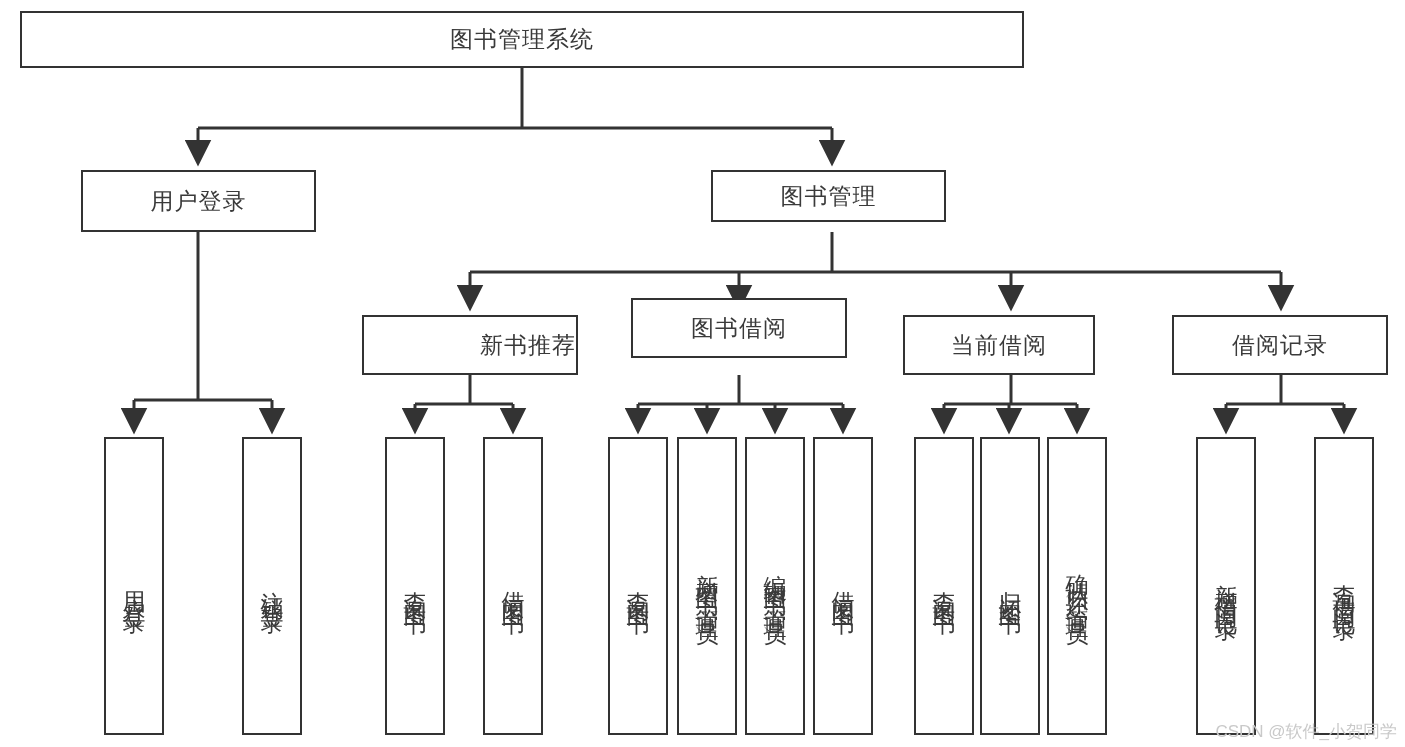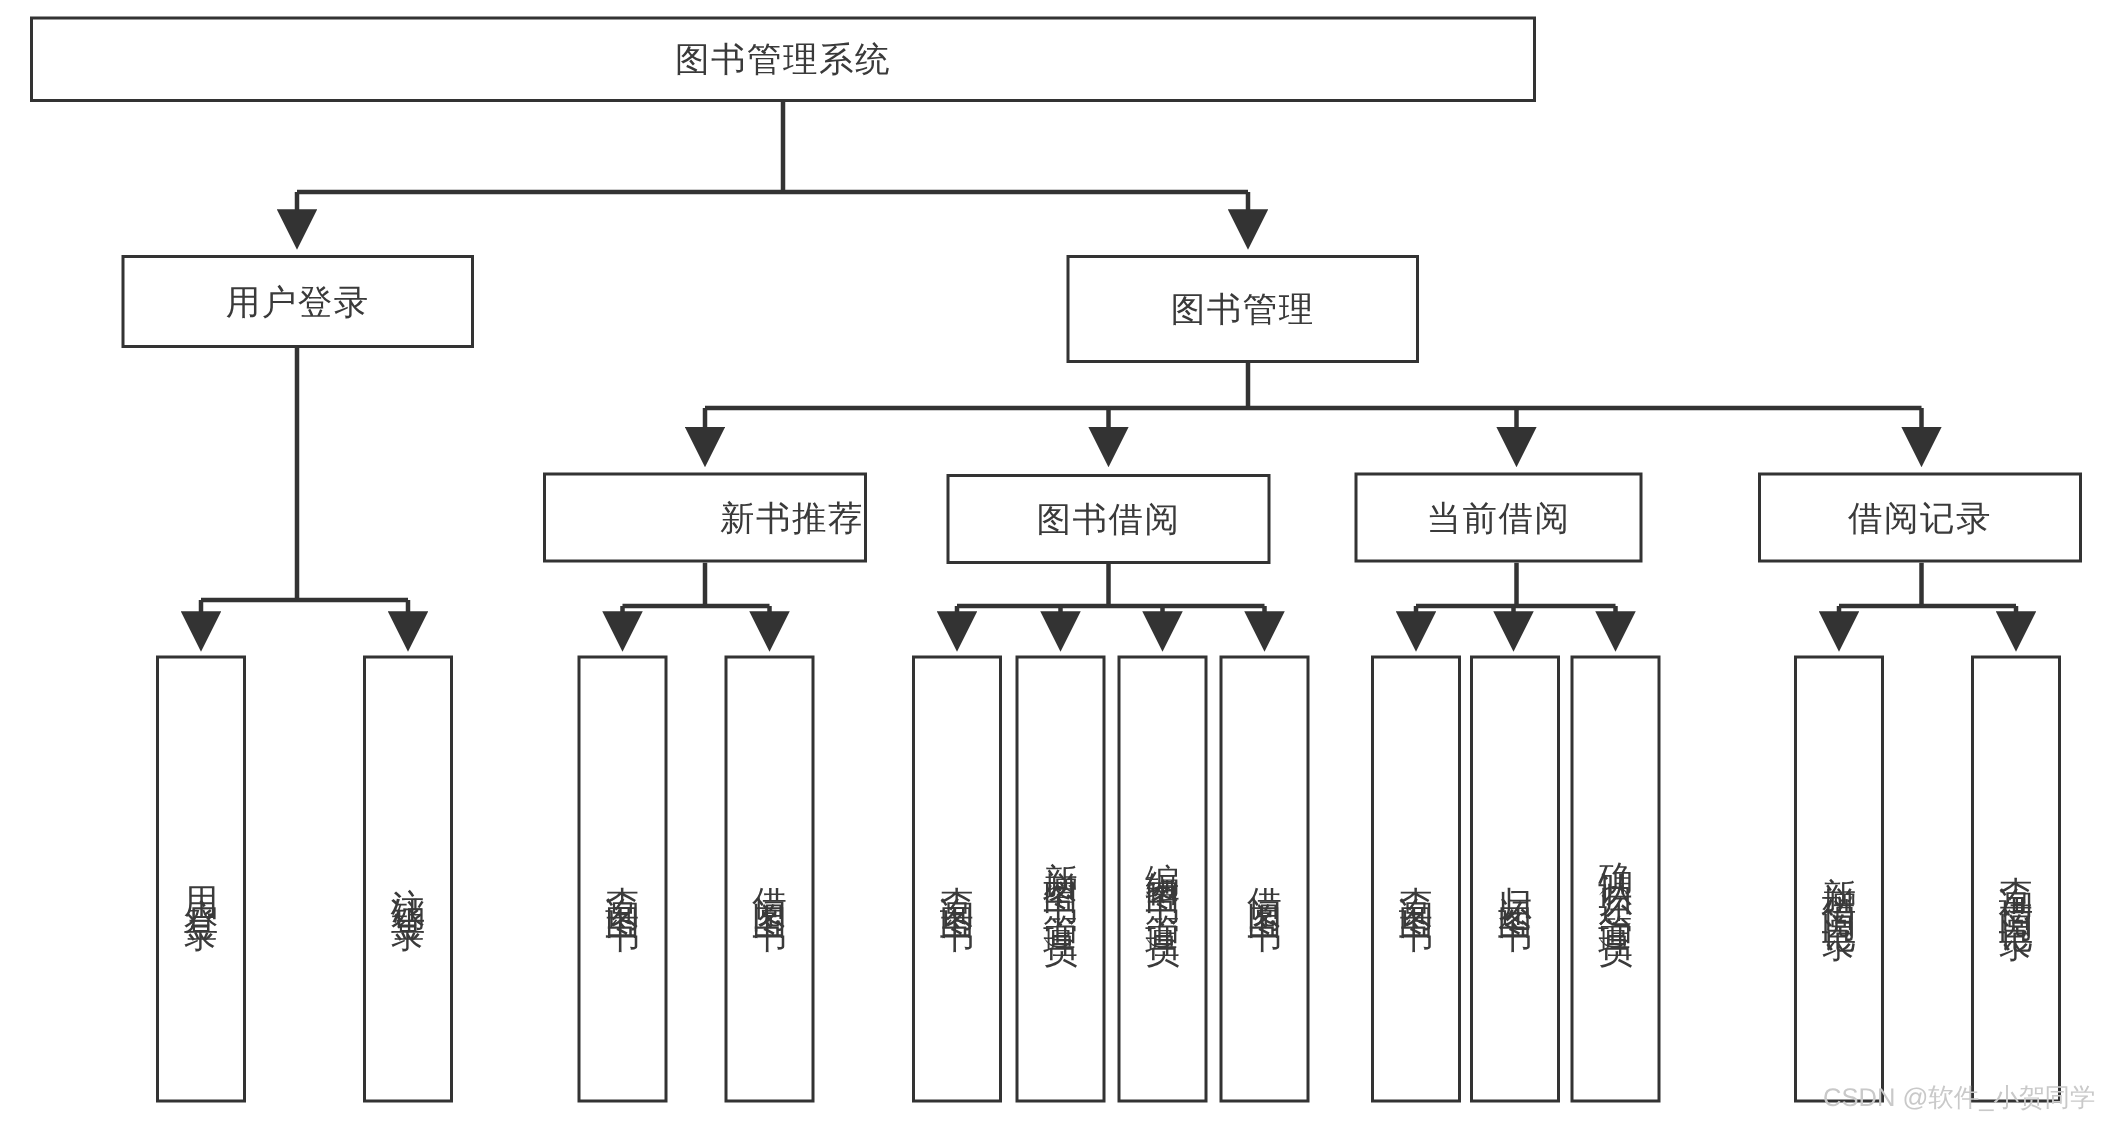--- a/index.html
+++ b/index.html
@@ -85,28 +85,28 @@
     </g>
   </svg>
 
   <div class="node-box node-h" style="left:20px;top:11px;width:1004px;height:57px;">
     <span>图书管理系统</span>
   </div>
 
   <div class="node-box node-h" style="left:81px;top:170px;width:235px;height:62px;">
     <span>用户登录</span>
   </div>
-  <div class="node-box node-h" style="left:711px;top:170px;width:235px;height:72px;text-align:center;">
+  <div class="node-box node-h" style="left:711px;top:170px;width:235px;height:52px;text-align:center;">
     <span>图书管理</span>
   </div>
 
   <div class="node-box node-h" style="left:362px;top:315px;width:216px;height:60px;justify-content:flex-end;">
     <span>新书推荐</span>
   </div>
-  <div class="node-box node-h" style="left:631px;top:316px;width:216px;height:60px;">
+  <div class="node-box node-h" style="left:631px;top:298px;width:216px;height:60px;">
     <span>图书借阅</span>
   </div>
   <div class="node-box node-h" style="left:903px;top:315px;width:192px;height:60px;">
     <span>当前借阅</span>
   </div>
   <div class="node-box node-h" style="left:1172px;top:315px;width:216px;height:60px;">
     <span>借阅记录</span>
   </div>
 
   <div class="node-box" style="left:104px;top:437px;width:60px;height:298px;">

